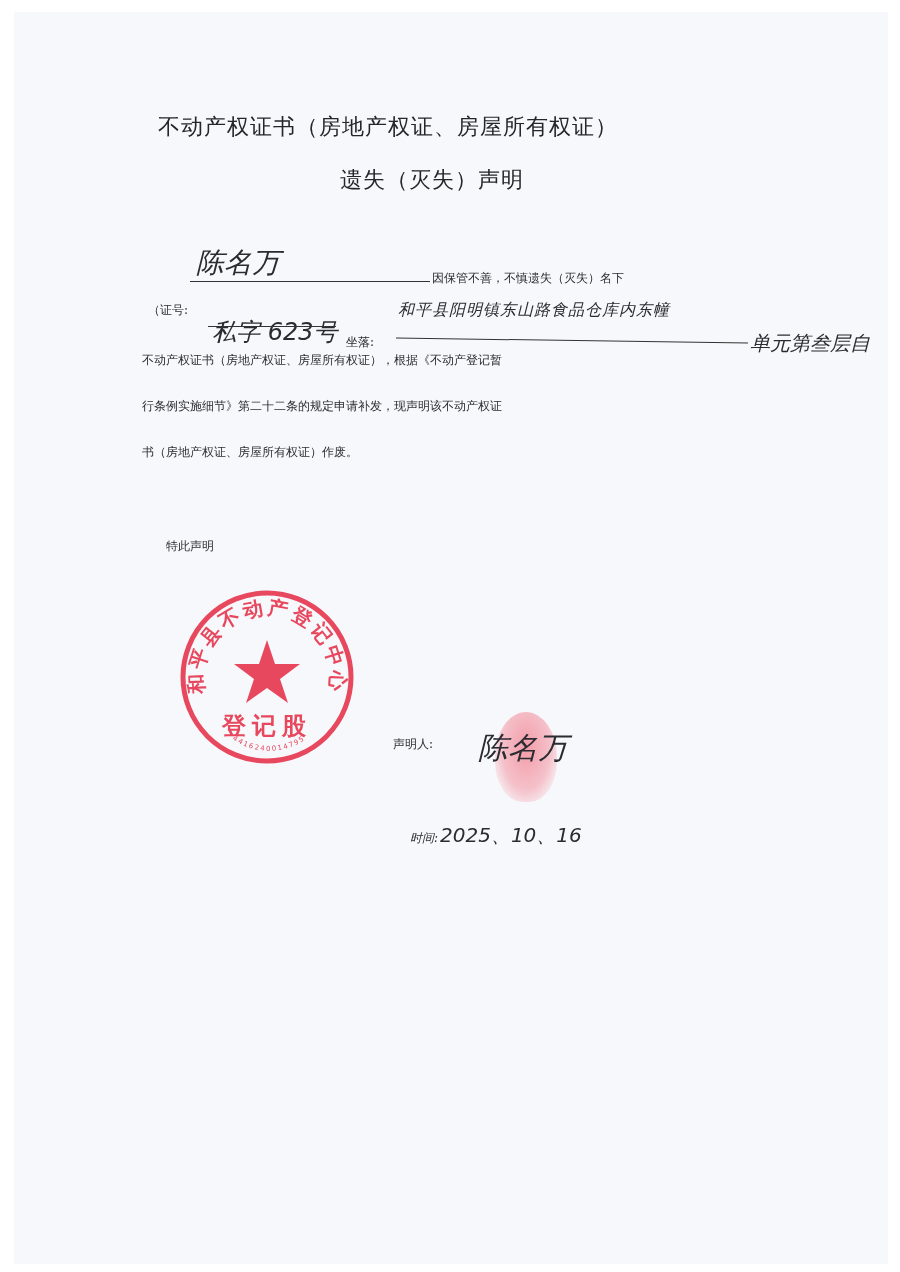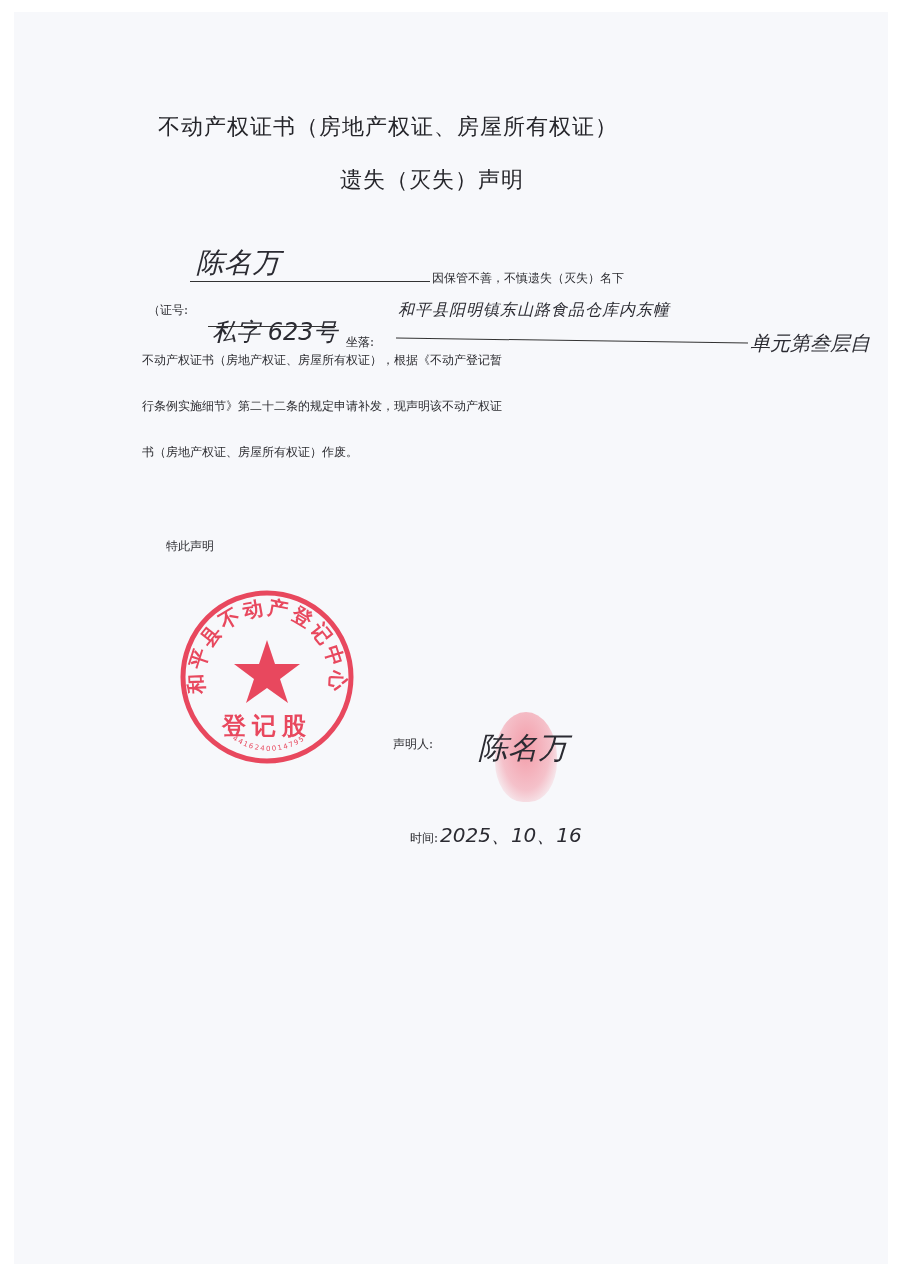--- a/index.html
+++ b/index.html
@@ -77,14 +77,14 @@
     <text font-family="DejaVu Sans, sans-serif" font-size="7" fill="#e8485e" letter-spacing="1.5">
       <textPath href="#arcBottom" startOffset="50%" text-anchor="middle">4416240014795</textPath>
     </text>
   </svg>
 </div>
 
 <div class="fingerprint"></div>
 <div class="line" style="left:393px;top:736px;">声明人:</div>
 <div class="hand" style="left:478px;top:728px;font-size:30px;">陈名万</div>
 
-<div class="line" style="left:410px;top:830px;">时间:</div>
+<div class="line" style="left:410px;top:830px;font-style:italic;">时间:</div>
 <div class="hand" style="left:440px;top:822px;font-size:20px;">2025、10、16</div>
 
 </body></html>

